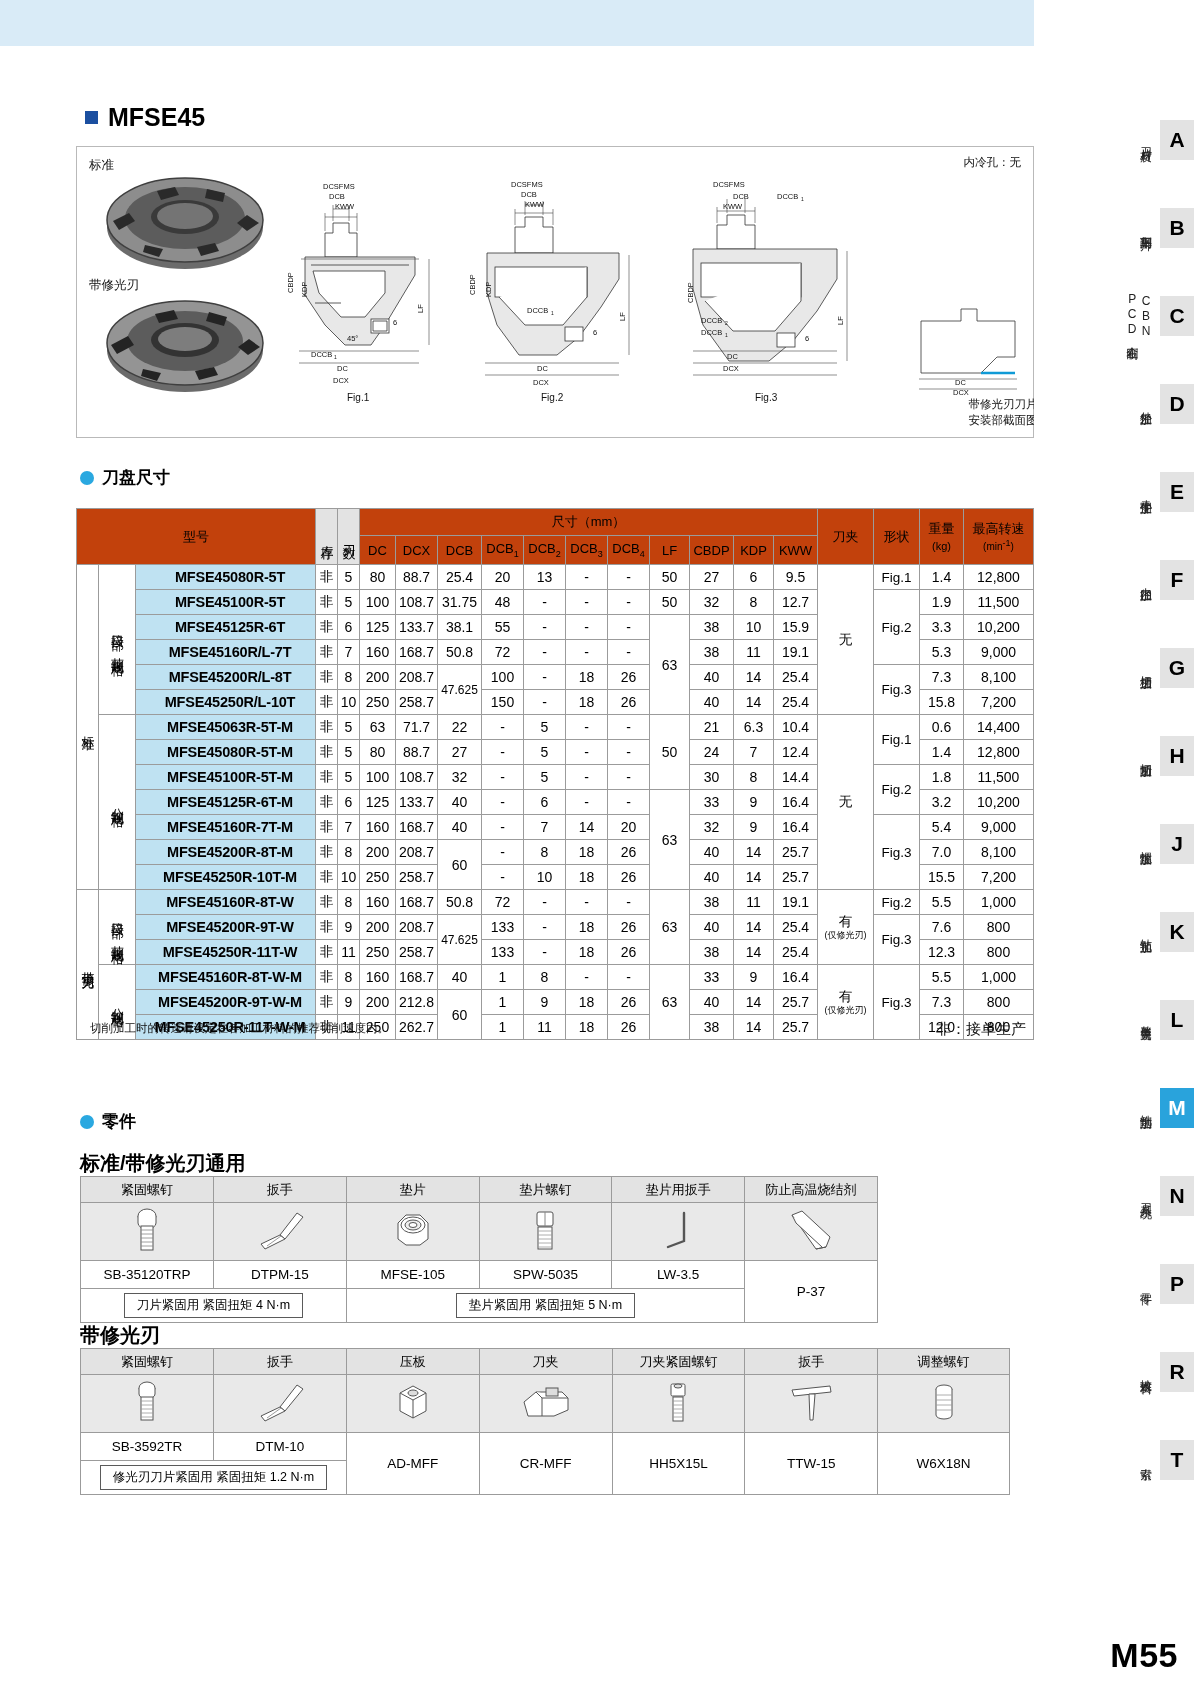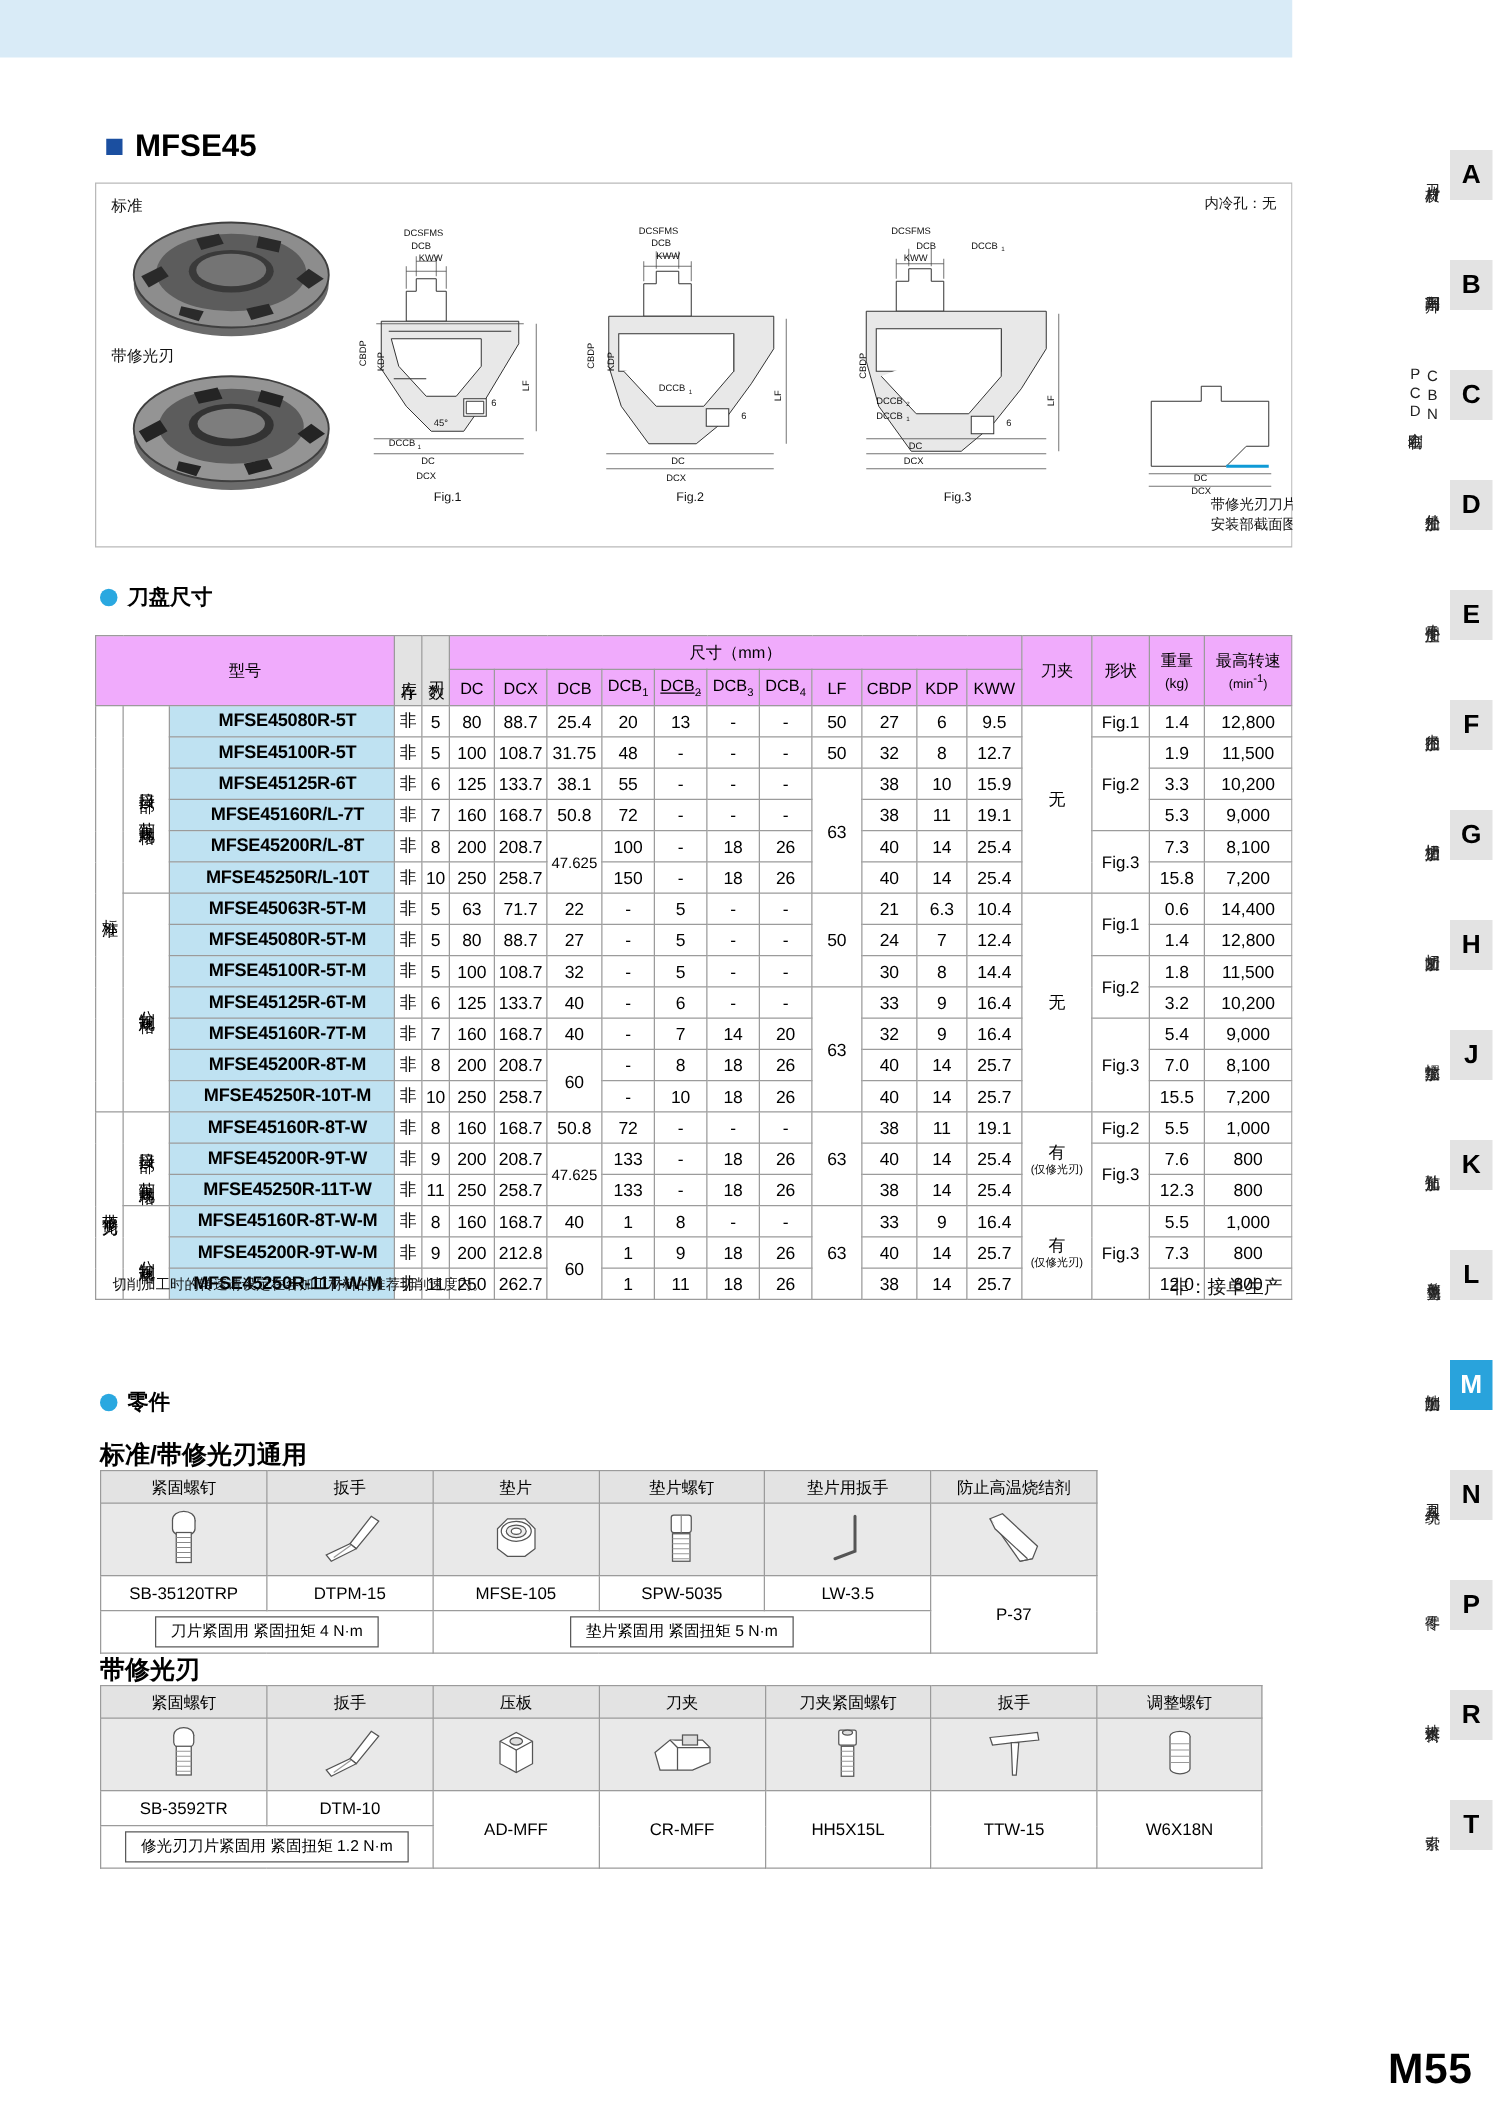--- a/index.html
+++ b/index.html
@@ -41,21 +41,21 @@
   
   .figbox { position:absolute; left:76px; top:146px; width:958px; height:292px; border:1px solid #b9b9b9; background:#fff; }
   .fig-label { position:absolute; font-size:11.5px; color:#111; }
   .fig-cap { position:absolute; font-size:11.5px; color:#111; text-align:center; }
   .cutter { position:absolute; }
 
   
   table { border-collapse:collapse; }
   .mt { position:absolute; left:76px; top:508px; width:958px; font-size:13.5px; }
   .mt th, .mt td { border:1px solid #9b9b9b; text-align:center; padding:0; height:25px; }
-  .mt thead th { background:#f0abfc; font-weight:normal; font-size:13px; }
+  .mt thead th { background:#c2410c; font-weight:normal; font-size:13px; }
   .mt .hdr-tall { height:56px; }
   .mt td.model { background:#bfe2f2; font-weight:bold; text-align:center; padding-left:9px; font-size:14.5px; letter-spacing:-0.2px; }
   .mt td.vert, .mt th.vert {
     writing-mode:vertical-rl; text-orientation:upright; letter-spacing:2px;
     font-size:13px; width:22px; background:#fff;
   }
   .mt thead th.vert { background:#e3e3e3; }
   .mt td.num { font-size:14px; }
   .mt td.small { font-size:12px; }
   .sup { font-size:9px; vertical-align:sub; }
@@ -279,21 +279,21 @@
         </th>
         <th rowspan="2" class="hdr-tall" style="width:70px;">
           <span>最高转速</span><br><span style="font-size:10px">(min<span class="supm">-1</span>)</span>
         </th>
       </tr>
       <tr>
         <th style="width:36px;">DC</th>
         <th style="width:42px;">DCX</th>
         <th style="width:44px;">DCB</th>
         <th style="width:42px;">DCB<span class="sup">1</span></th>
-        <th style="width:42px;text-decoration:underline;">DCB<span class="sup">2</span></th>
+        <th style="width:42px;">DCB<span class="sup">2</span></th>
         <th style="width:42px;">DCB<span class="sup">3</span></th>
         <th style="width:42px;">DCB<span class="sup">4</span></th>
         <th style="width:40px;">LF</th>
         <th style="width:44px;">CBDP</th>
         <th style="width:40px;">KDP</th>
         <th style="width:44px;">KWW</th>
       </tr>
     </thead>
     <tbody>
 

